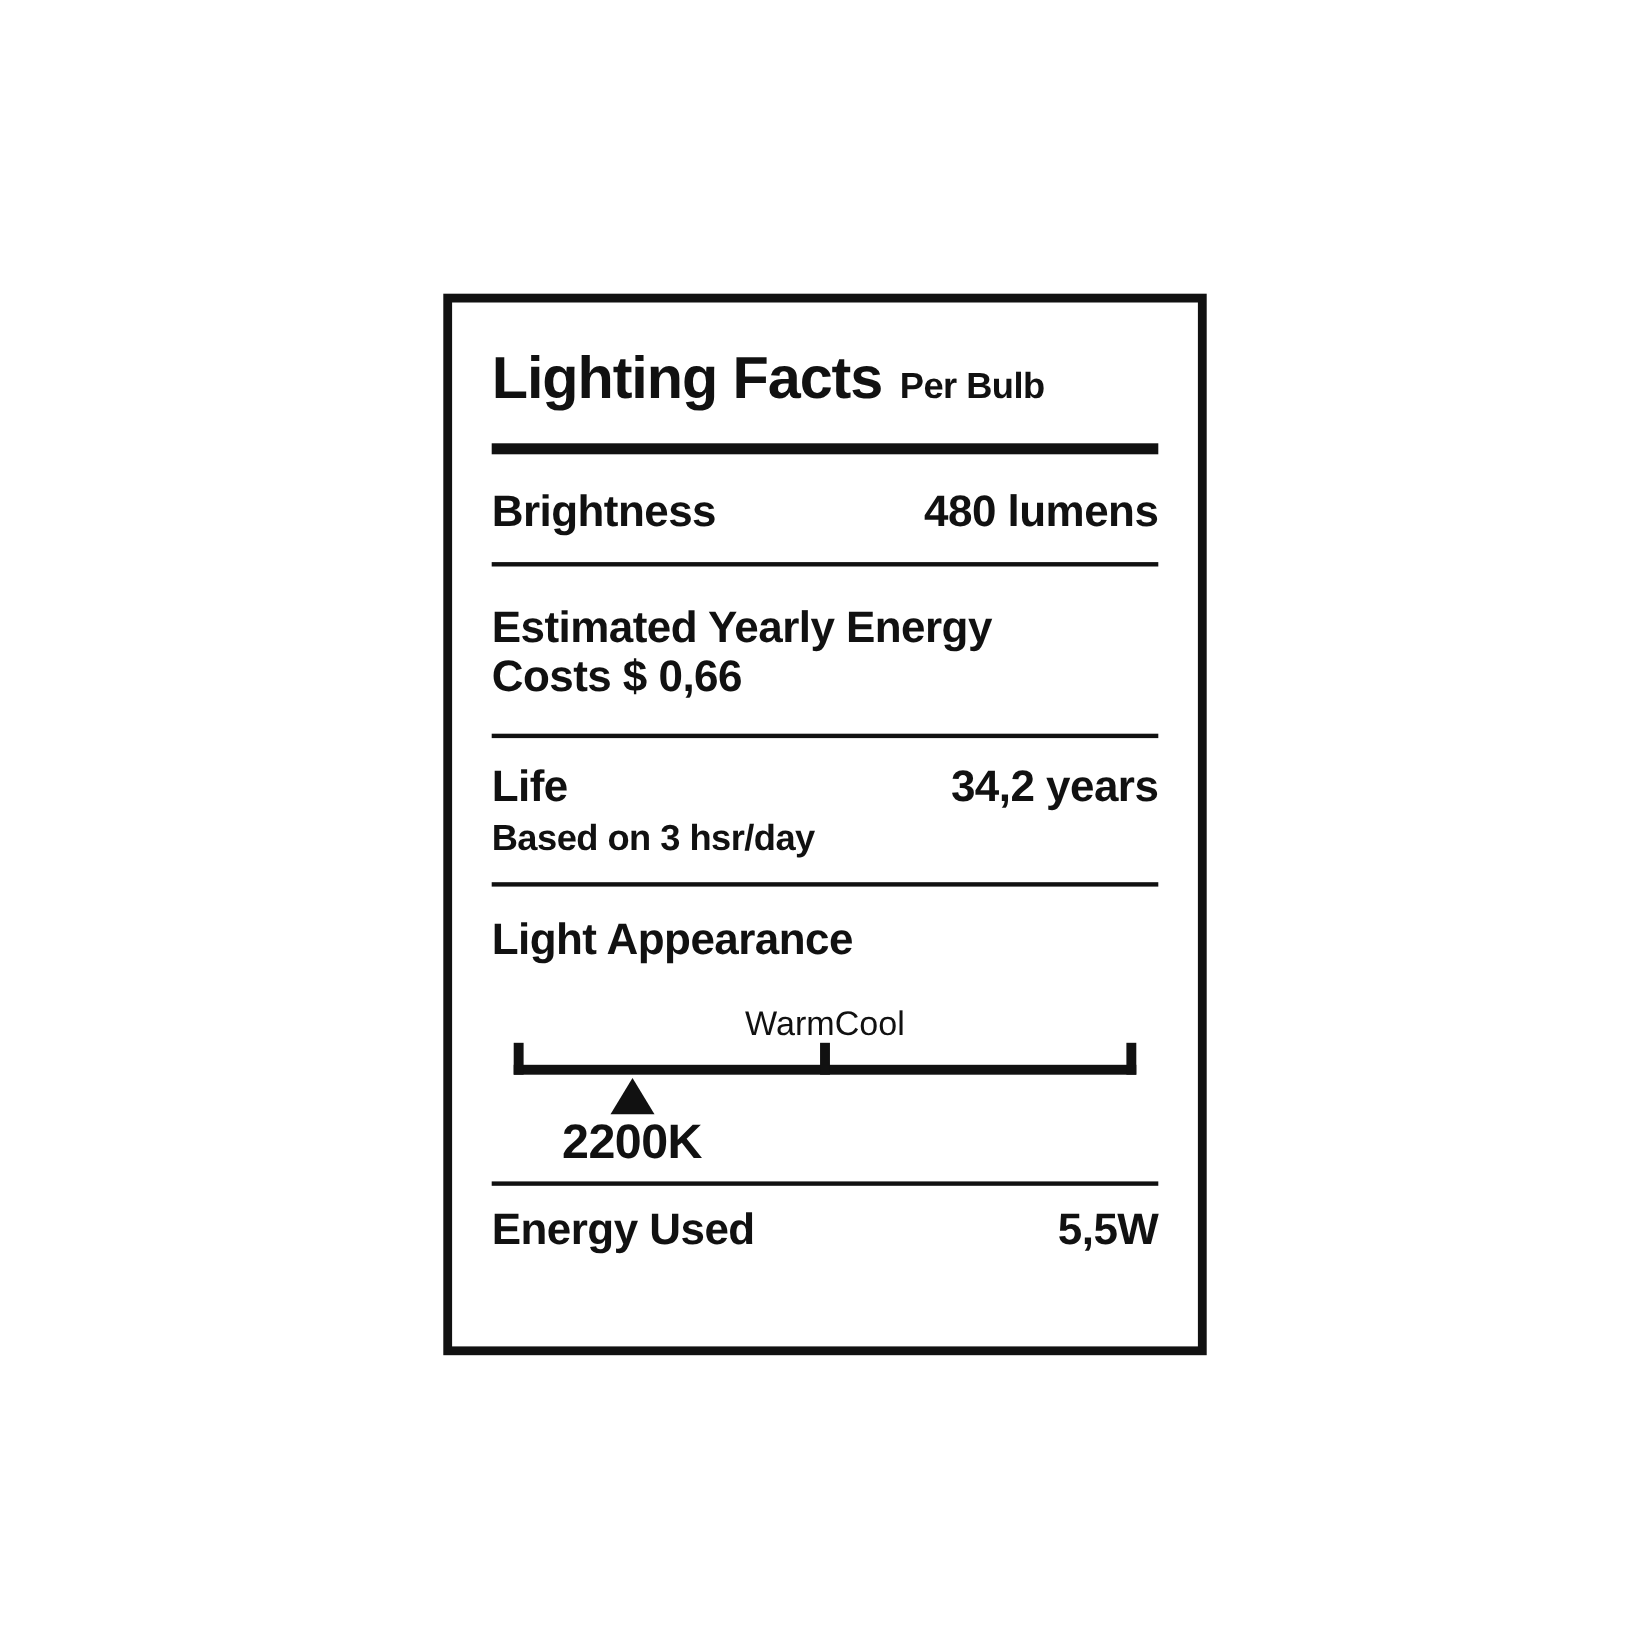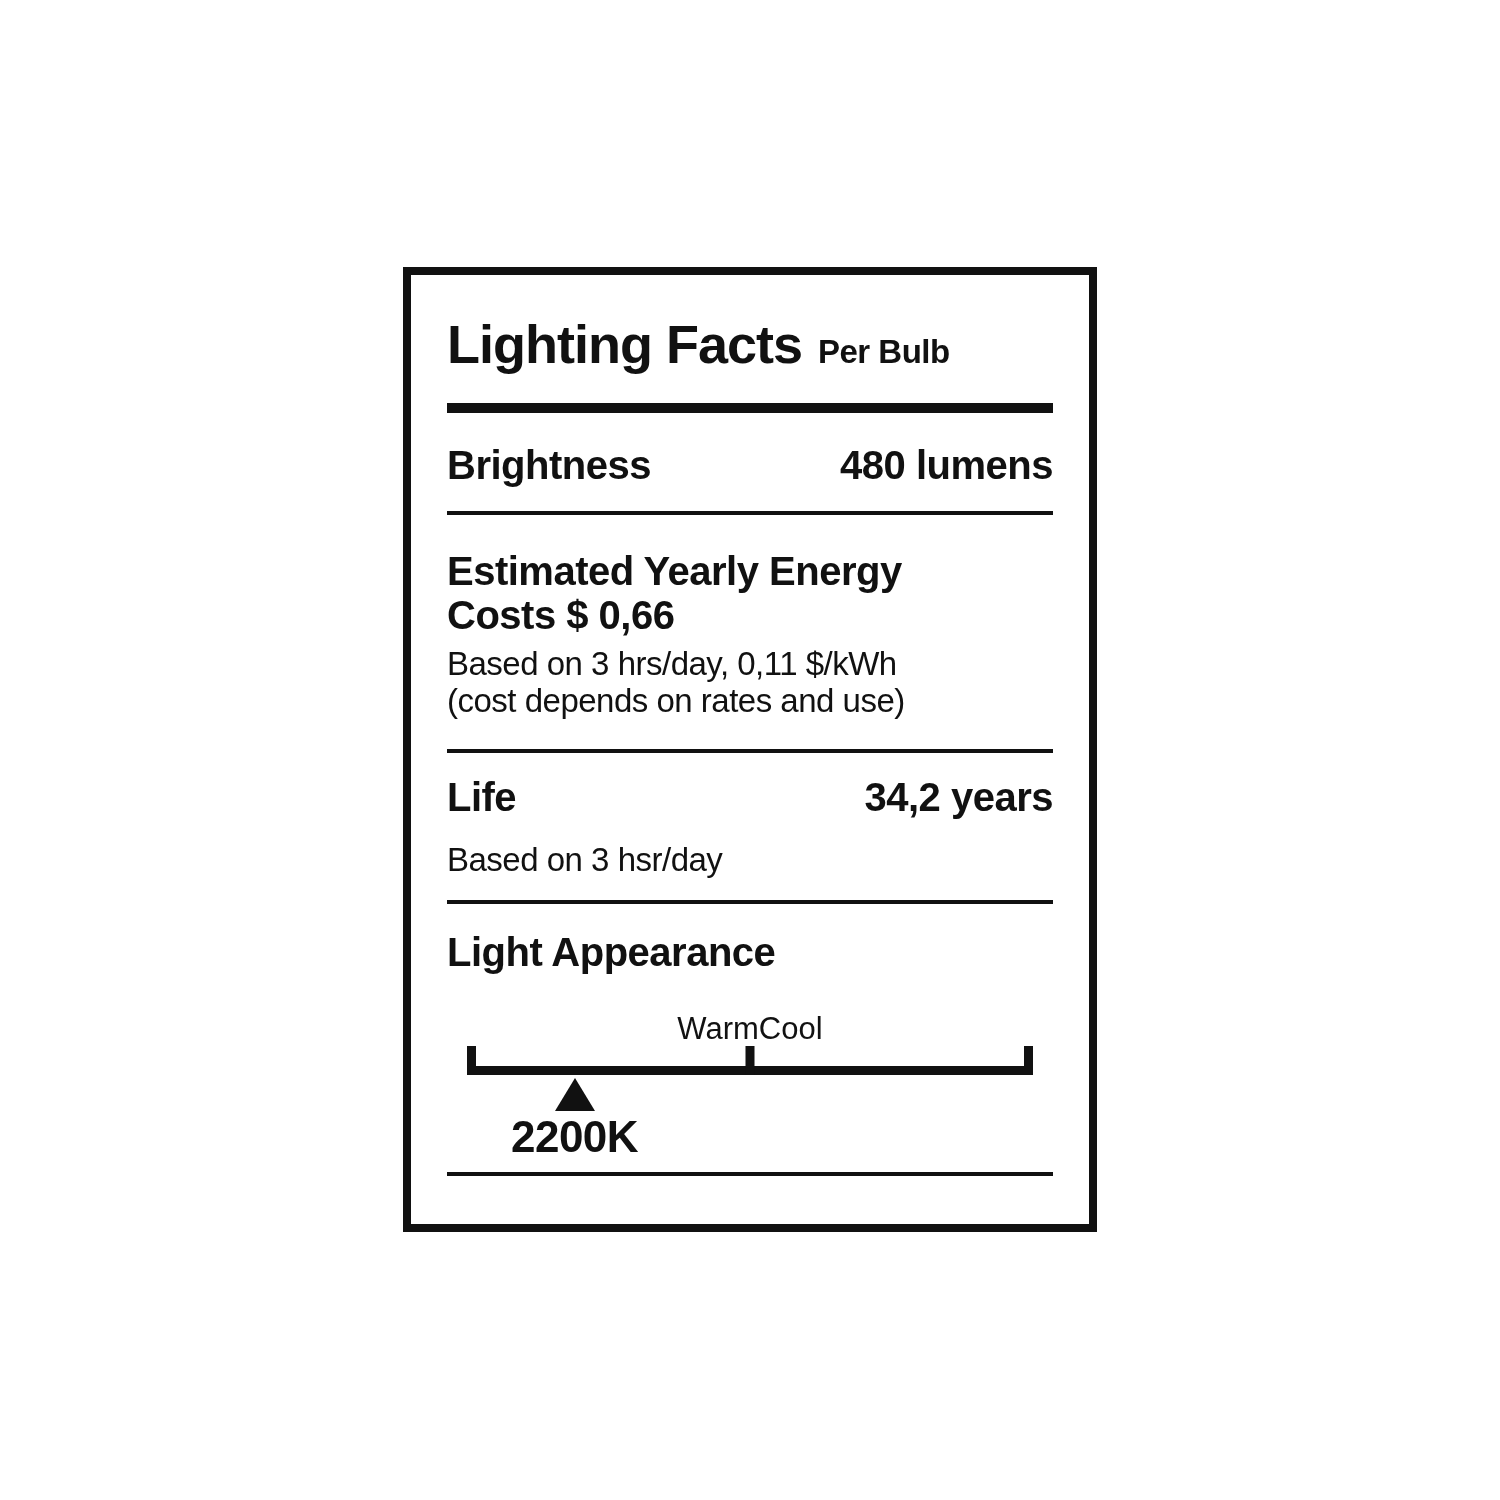--- a/index.html
+++ b/index.html
@@ -53,21 +53,21 @@
 
   .brightness-row { margin-top: 28px; }
   .rule-1 { margin-top: 22px; }
 
   .costs-block { margin-top: 34px; }
   .costs-heading { font-size: 40px; font-weight: bold; letter-spacing: -0.5px; line-height: 44px; }
   .costs-note { margin-top: 8px; }
   .rule-2 { margin-top: 30px; }
 
   .life-block { margin-top: 20px; }
-  .life-note { margin-top: 20px; }
+  .life-note { margin-top: 4px; font-weight: bold; }
   .rule-3 { margin-top: 22px; }
 
   .appearance-heading { margin-top: 24px; }
 
   .scale-labels {
     margin-top: 36px;
     display: flex;
     justify-content: center;
     font-size: 31px;
     font-weight: 400;
@@ -130,24 +130,20 @@
     <div class="row b40 brightness-row">
       <span>Brightness</span>
       <span>480 lumens</span>
     </div>
 
     <div class="rule-thin rule-1"></div>
 
     <div class="costs-block">
       <div class="costs-heading">Estimated Yearly Energy</div>
       <div class="costs-heading">Costs $ 0,66</div>
-      <div class="costs-note">
-        <div class="r33">Based on 3 hrs/day, 0,11 $/kWh</div>
-        <div class="r33">(cost depends on rates and use)</div>
-      </div>
     </div>
 
     <div class="rule-thin rule-2"></div>
 
     <div class="life-block">
       <div class="row b40">
         <span>Life</span>
         <span>34,2 years</span>
       </div>
       <div class="r33 life-note">Based on 3 hsr/day</div>
@@ -167,15 +163,19 @@
         <div class="tick tick-left"></div>
         <div class="tick tick-mid"></div>
         <div class="tick tick-right"></div>
       </div>
       <div class="marker-triangle"></div>
       <div class="marker-value">2200K</div>
     </div>
 
     <div class="rule-thin rule-4"></div>
 
+    <div class="row b40 energy-row">
+      <span>Energy Used</span>
+      <span>5,5W</span>
+    </div>
 
   </div>
 </div>
 
 </body></html>

